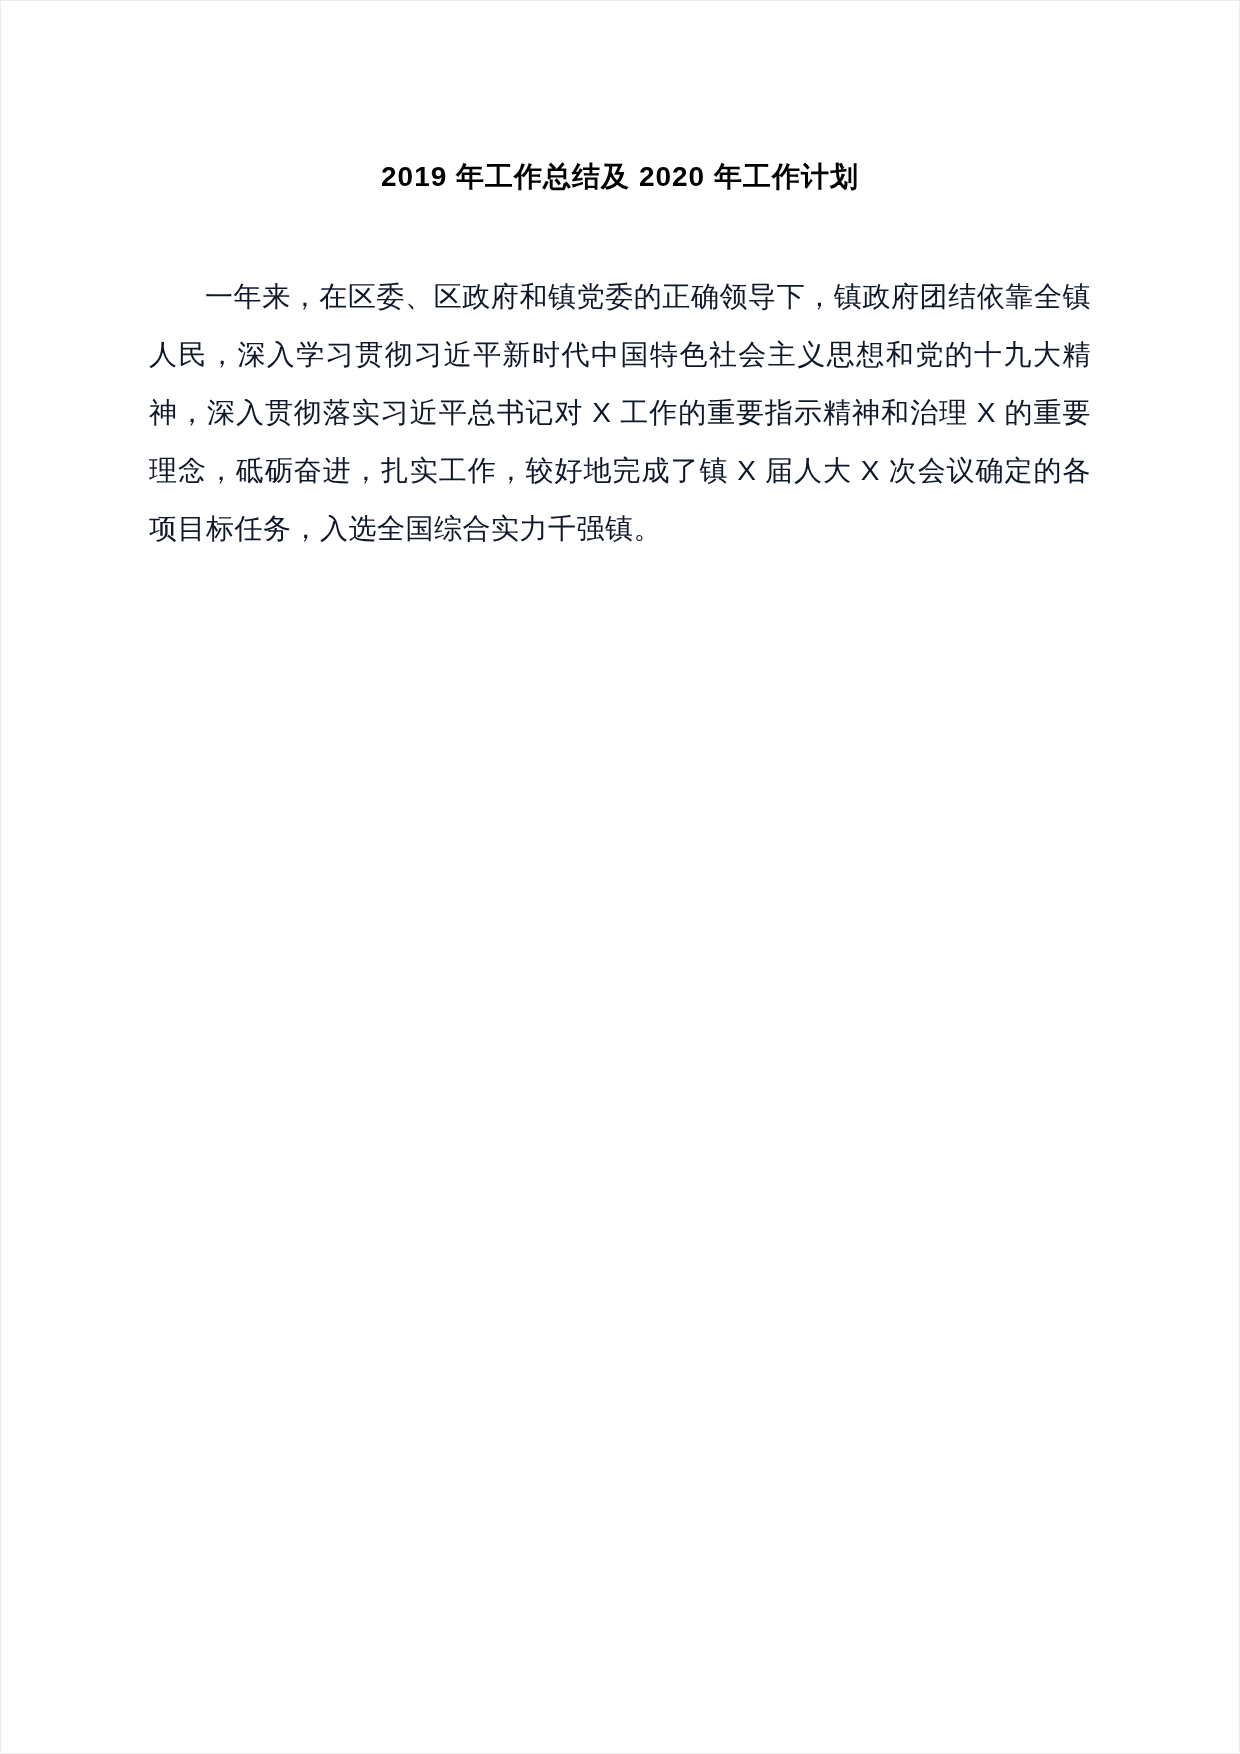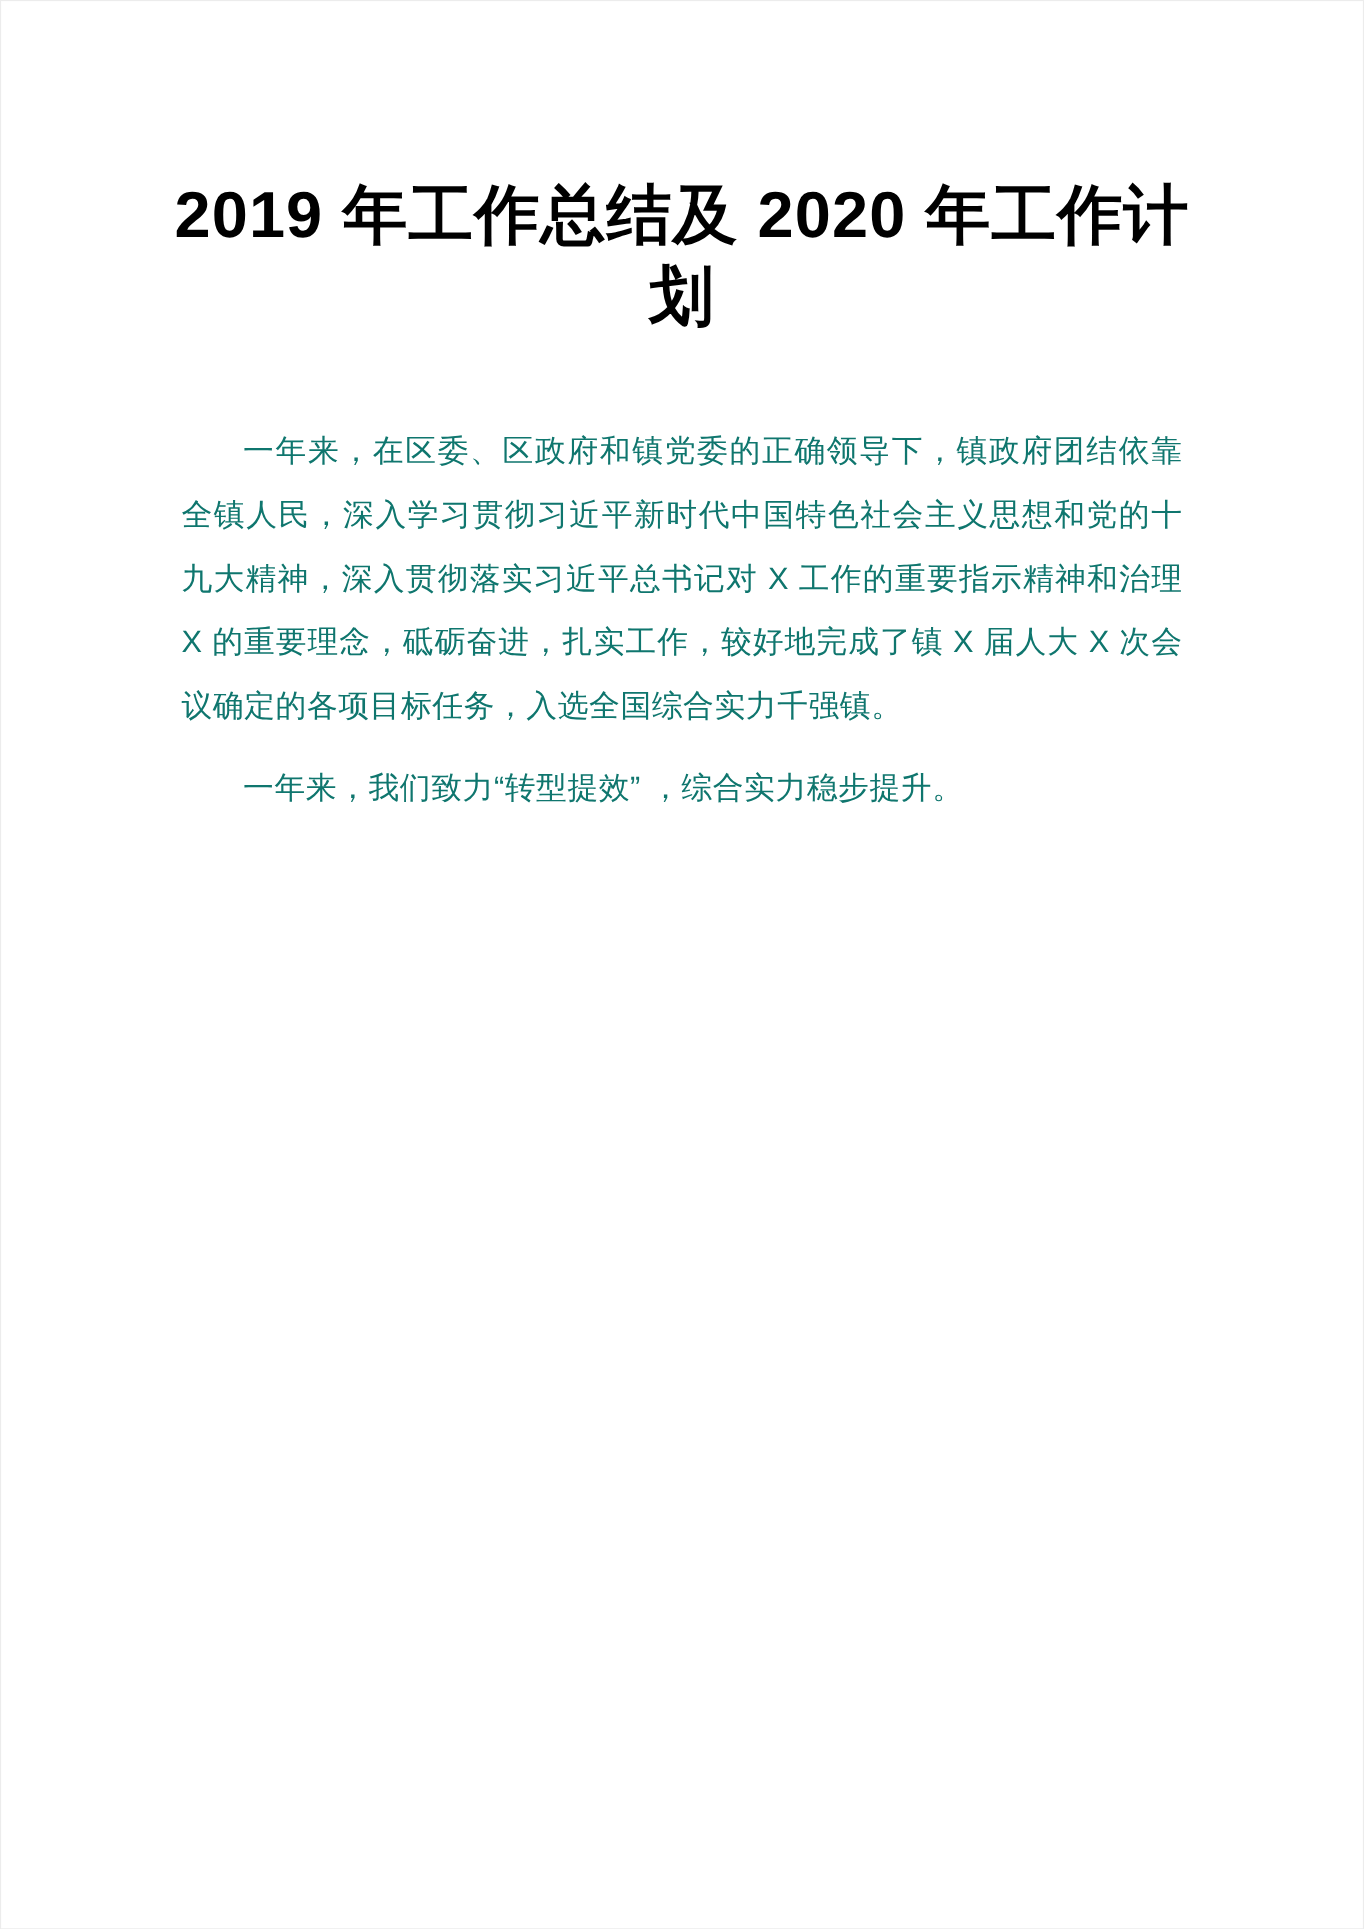--- a/index.html
+++ b/index.html
@@ -15,46 +15,45 @@
     margin: 0 auto;
     background: #ffffff;
     box-sizing: border-box;
     padding: 158px 148px 0 148px;
     border: 1px solid #ececec;
     overflow: hidden;
     color: #000000;
   }
   .doc-title {
     margin: 0 0 74px 0;
-    font-size: 59px;
+    font-size: 28px;
     line-height: 1.25;
     font-weight: 600;
     text-align: center;
     letter-spacing: 1px;
     color: #000000;
   }
   .para {
-    margin: 16px;
+    margin: 0;
     font-size: 28px;
     line-height: 58px;
     text-align: justify;
     text-indent: 2em;
     letter-spacing: 0.5px;
-    color: #0f766e;
+    color: #0f172a;
     word-break: break-all;
   }
   .section-heading {
     font-weight: 400;
   }
 </style>
 </head>
 <body>
 
 <div class="page">
   <h1 class="doc-title">2019 年工作总结及 2020 年工作计划</h1>
 
   <p class="para">一年来，在区委、区政府和镇党委的正确领导下，镇政府团结依靠全镇人民，深入学习贯彻习近平新时代中国特色社会主义思想和党的十九大精神，深入贯彻落实习近平总书记对 X 工作的重要指示精神和治理 X 的重要理念，砥砺奋进，扎实工作，较好地完成了镇 X 届人大 X 次会议确定的各项目标任务，入选全国综合实力千强镇。</p>
 
 
-  <p class="para">一年来，我们致力“转型提效” ，综合实力稳步提升。</p>
 
 
 </div>
 
 </body></html>

